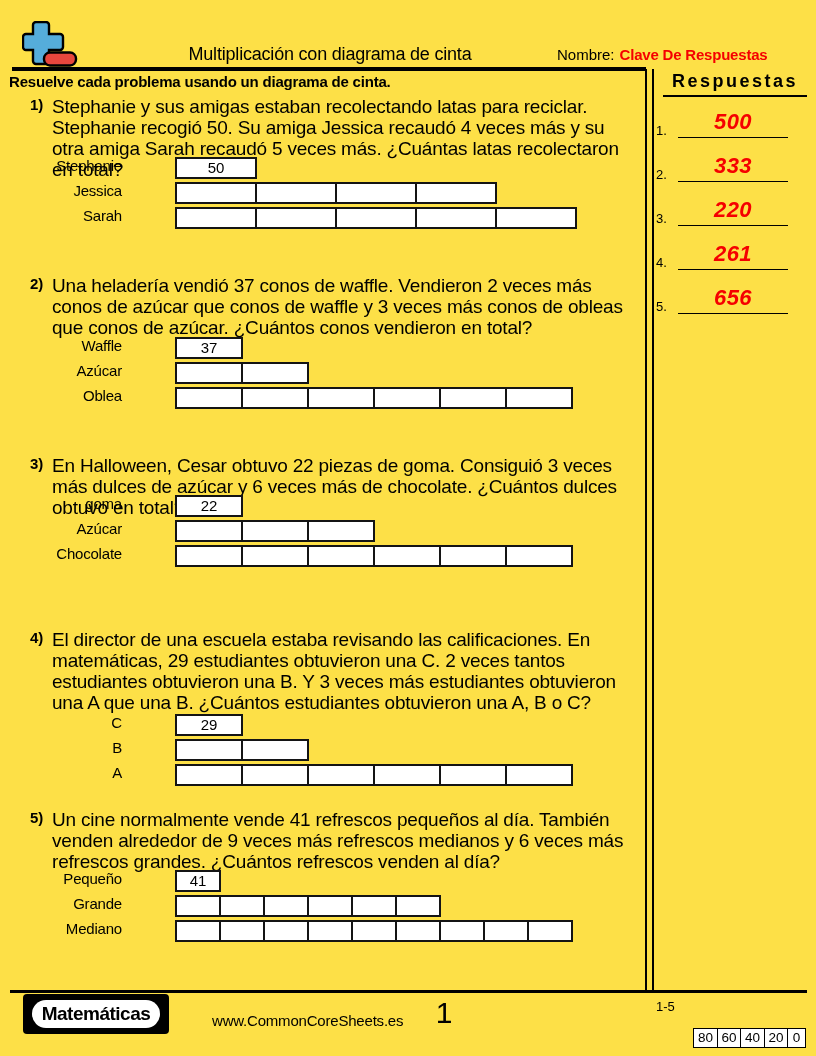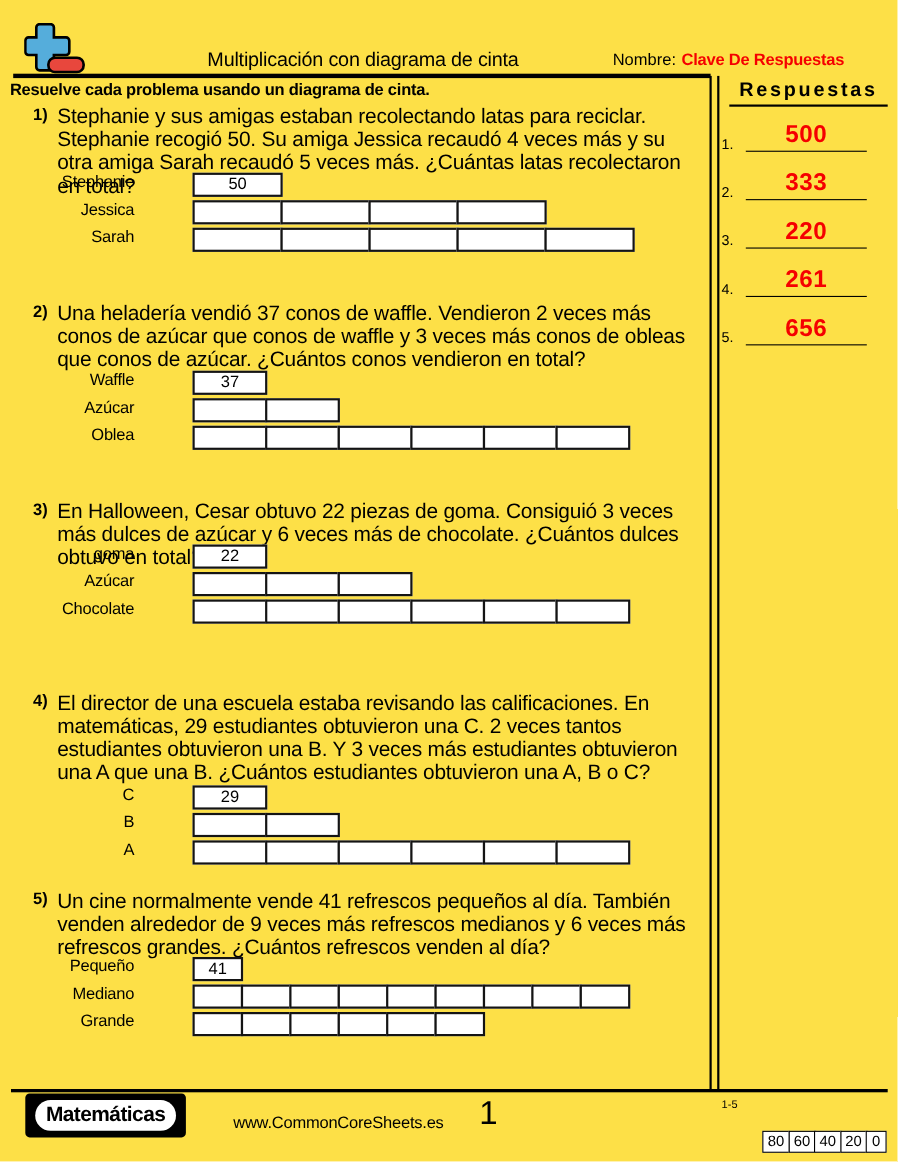--- a/index.html
+++ b/index.html
@@ -25,21 +25,21 @@
   .answers-title{
     position:absolute;left:663px;top:71px;width:144px;text-align:center;
     font-size:18px;font-weight:bold;letter-spacing:2.5px;
     border-bottom:2.2px solid #000;padding-bottom:3px;
   }
   .answer{position:absolute;left:654px;width:136px;height:32px;}
   .answer .answer-num{position:absolute;left:2px;bottom:0;font-size:13px;}
   .answer .answer-value{
     position:absolute;left:24px;right:2px;bottom:0;text-align:center;
     border-bottom:1.6px solid #000;color:var(--red);font-weight:bold;
-    font-size:22px;padding-bottom:2px;letter-spacing:0.5px;
+    font-size:22px;padding-bottom:2px;letter-spacing:0.5px;font-style:italic;
   }
   
   .problem{position:absolute;left:28px;width:620px;}
   .problem .p-num{position:absolute;left:2px;top:0;font-weight:bold;font-size:15px;}
   .problem .p-text{
     margin-left:24px;width:588px;font-size:19px;line-height:21px;letter-spacing:-0.2px;
   }
   .tape{position:absolute;left:0;}
   .tape-row{display:flex;align-items:flex-start;margin-bottom:3px;height:22px;gap:40px;}
   .tape-label{
@@ -57,21 +57,21 @@
   .brand-badge{
     position:absolute;left:23px;top:994px;width:146px;height:40px;background:#000;
     border-radius:4px;display:flex;align-items:center;justify-content:center;
   }
   .brand-badge .brand-pill{
     background:#fff;border-radius:16px;padding:3px 10px;font-size:19px;font-weight:bold;
     letter-spacing:-0.5px;line-height:22px;
   }
   .website{position:absolute;left:176px;top:1012px;font-size:15px;letter-spacing:-0.2px;margin-left:36px;}
   .page-number{position:absolute;left:394px;top:996px;width:100px;text-align:center;font-size:30px;}
-  .score-label{position:absolute;left:656px;top:999px;font-size:10px;}
+  .score-label{position:absolute;left:656px;top:999px;font-size:13px;}
   .score-table{position:absolute;left:693px;top:1028px;display:flex;}
   .score-cell{
     box-sizing:border-box;width:25px;height:20px;border:1.5px solid #000;background:#fff;
     text-align:center;font-size:13.5px;line-height:17px;flex:none;
   }
   .score-cell + .score-cell{margin-left:-1.5px;}
   .score-cell:last-child{width:19px;}
 </style>
 </head>
 <body>
@@ -246,36 +246,36 @@
     <span class="p-num">5)</span>
     <div class="p-text">Un cine normalmente vende 41 refrescos pequeños al día. También venden alrededor de 9 veces más refrescos medianos y 6 veces más refrescos grandes. ¿Cuántos refrescos venden al día?</div>
     <div class="tape" style="top:61px">
         <div class="tape-row">
           <div class="tape-label">Pequeño</div>
           <div class="tape-cells">
             <div class="tape-cell" style="width: 46px;">41</div>
           </div>
         </div>
         <div class="tape-row">
+          <div class="tape-label">Grande</div>
+          <div class="tape-cells">
+            <div class="tape-cell" style="width: 46px;"></div>
+            <div class="tape-cell" style="width: 46px;"></div>
+            <div class="tape-cell" style="width: 46px;"></div>
+            <div class="tape-cell" style="width: 46px;"></div>
+            <div class="tape-cell" style="width: 46px;"></div>
+            <div class="tape-cell" style="width: 46px;"></div>
+          </div>
+        </div>
+        <div class="tape-row">
           <div class="tape-label">Mediano</div>
           <div class="tape-cells">
             <div class="tape-cell" style="width: 46px;"></div>
             <div class="tape-cell" style="width: 46px;"></div>
             <div class="tape-cell" style="width: 46px;"></div>
-            <div class="tape-cell" style="width: 46px;"></div>
-            <div class="tape-cell" style="width: 46px;"></div>
-            <div class="tape-cell" style="width: 46px;"></div>
-            <div class="tape-cell" style="width: 46px;"></div>
-            <div class="tape-cell" style="width: 46px;"></div>
-            <div class="tape-cell" style="width: 46px;"></div>
-          </div>
-        </div>
-        <div class="tape-row">
-          <div class="tape-label">Grande</div>
-          <div class="tape-cells">
             <div class="tape-cell" style="width: 46px;"></div>
             <div class="tape-cell" style="width: 46px;"></div>
             <div class="tape-cell" style="width: 46px;"></div>
             <div class="tape-cell" style="width: 46px;"></div>
             <div class="tape-cell" style="width: 46px;"></div>
             <div class="tape-cell" style="width: 46px;"></div>
           </div>
         </div>
       </div>
   </div>

